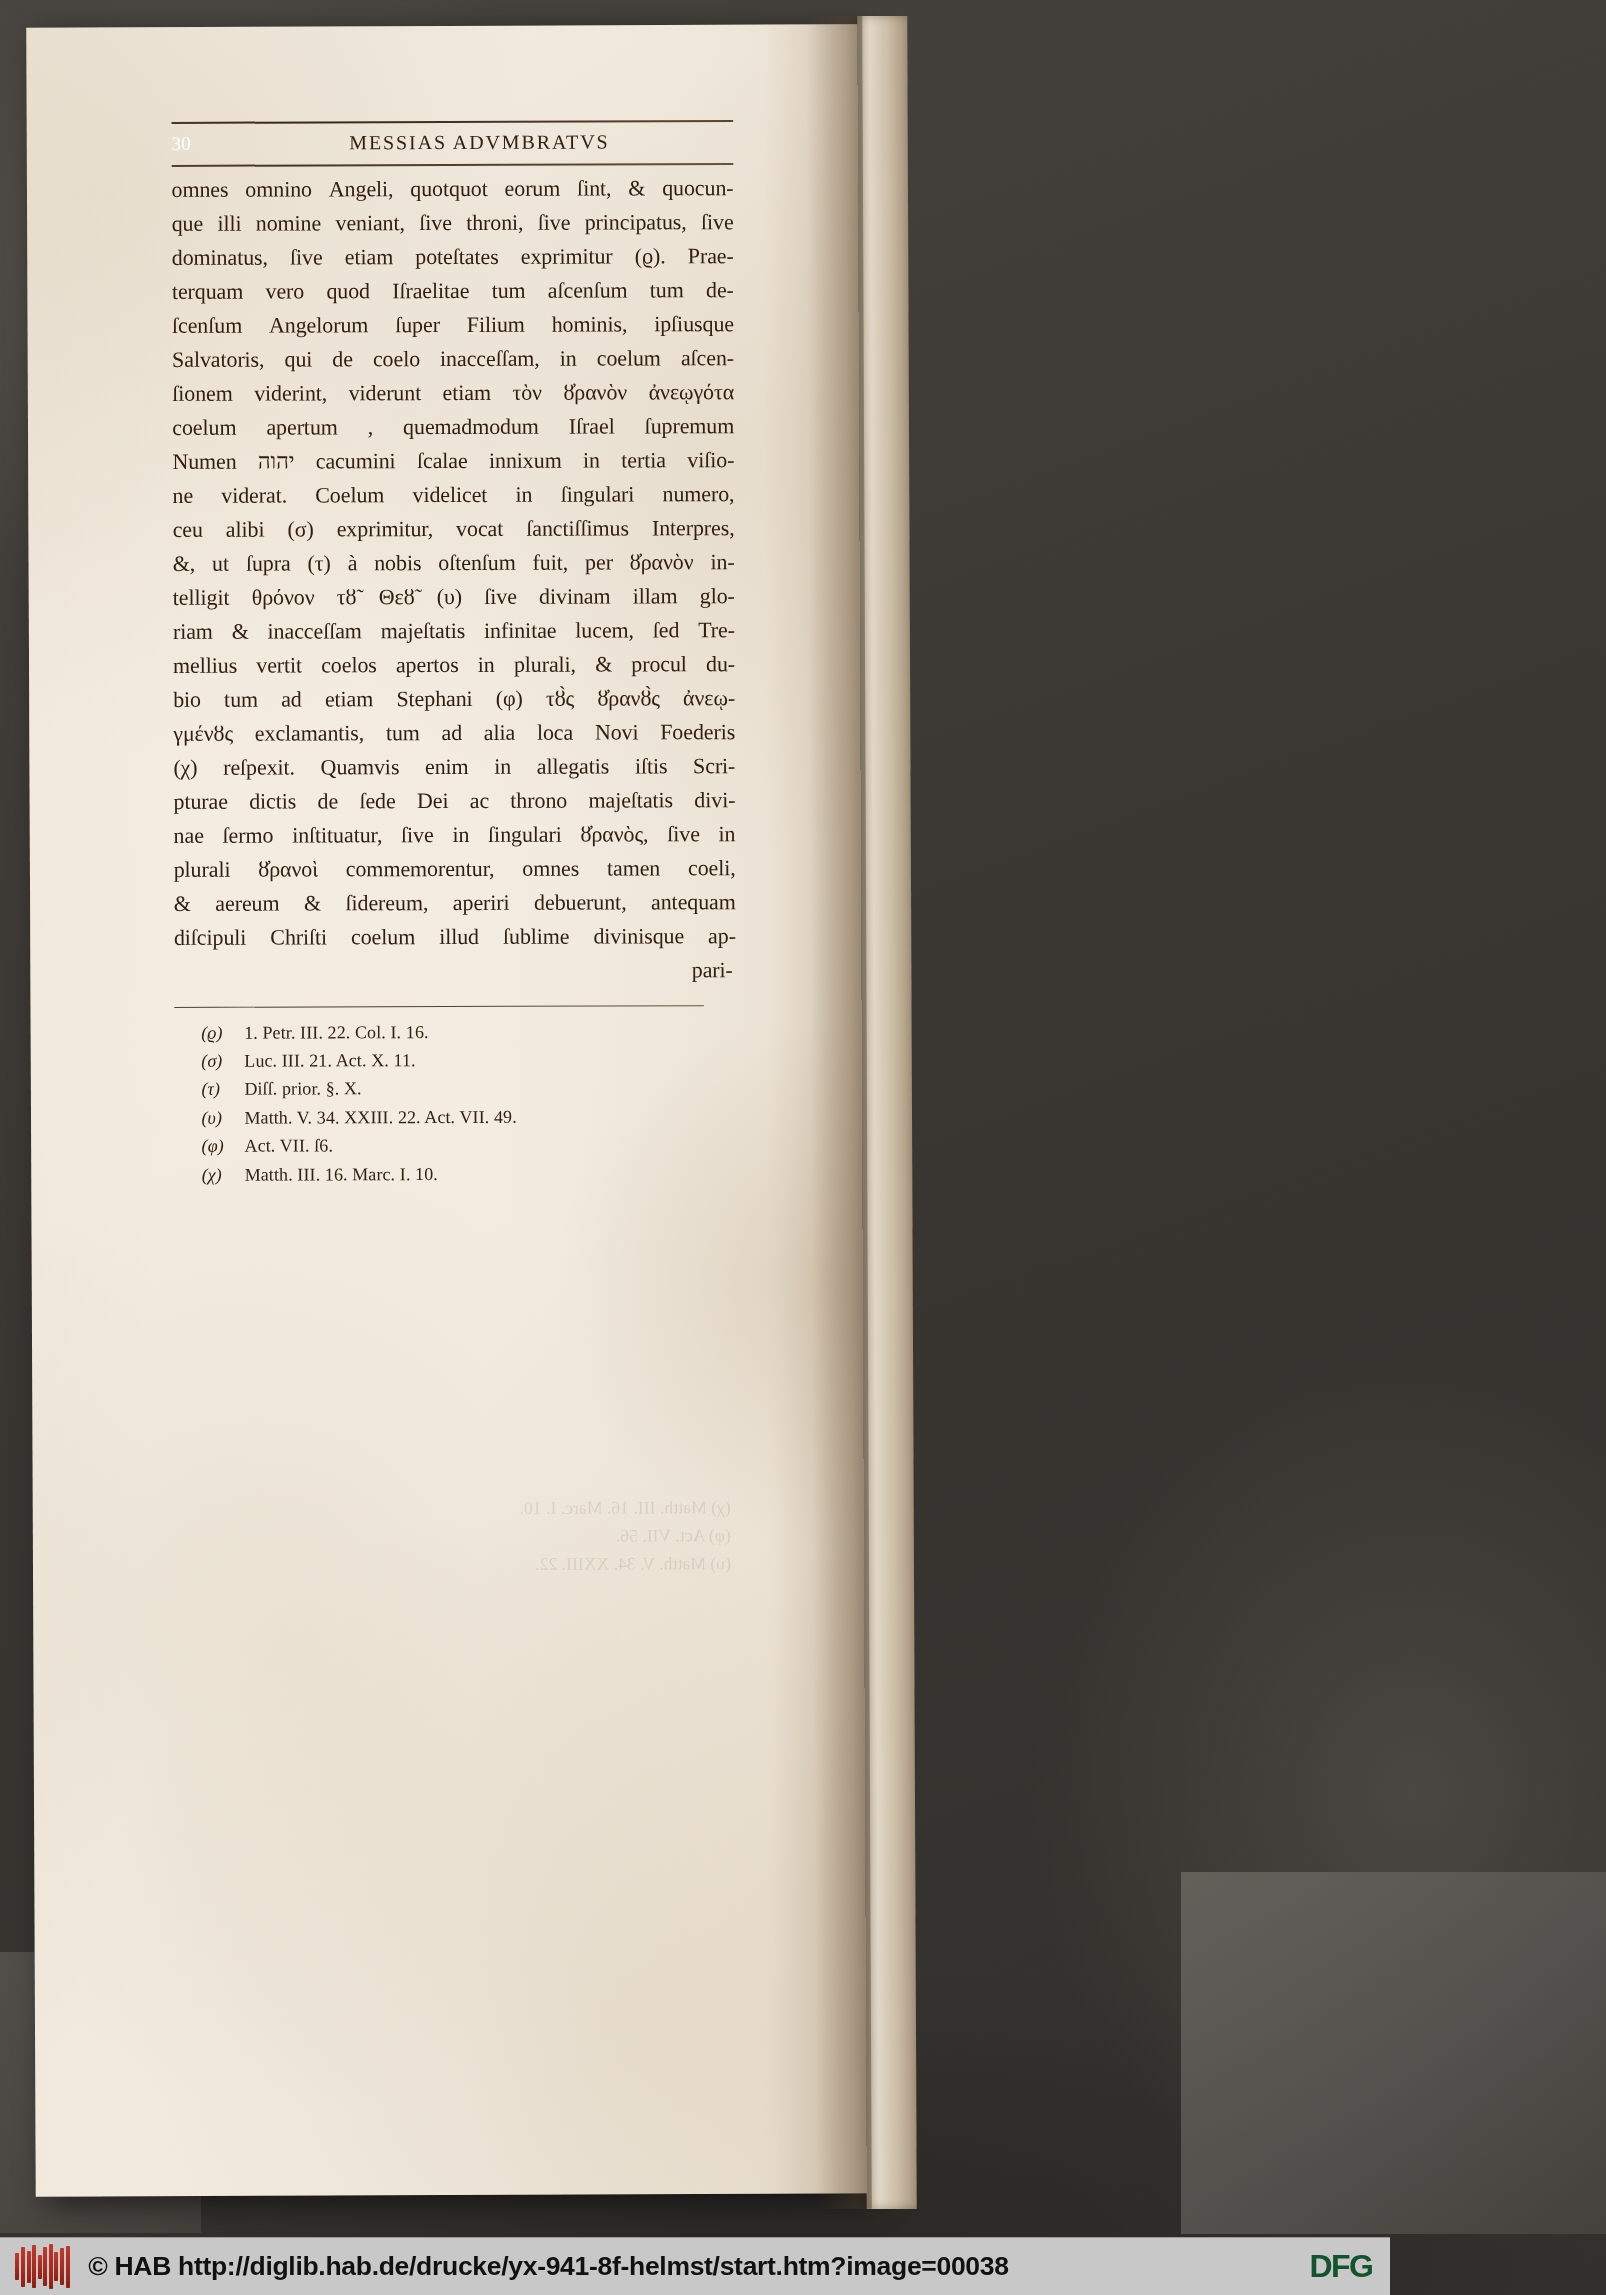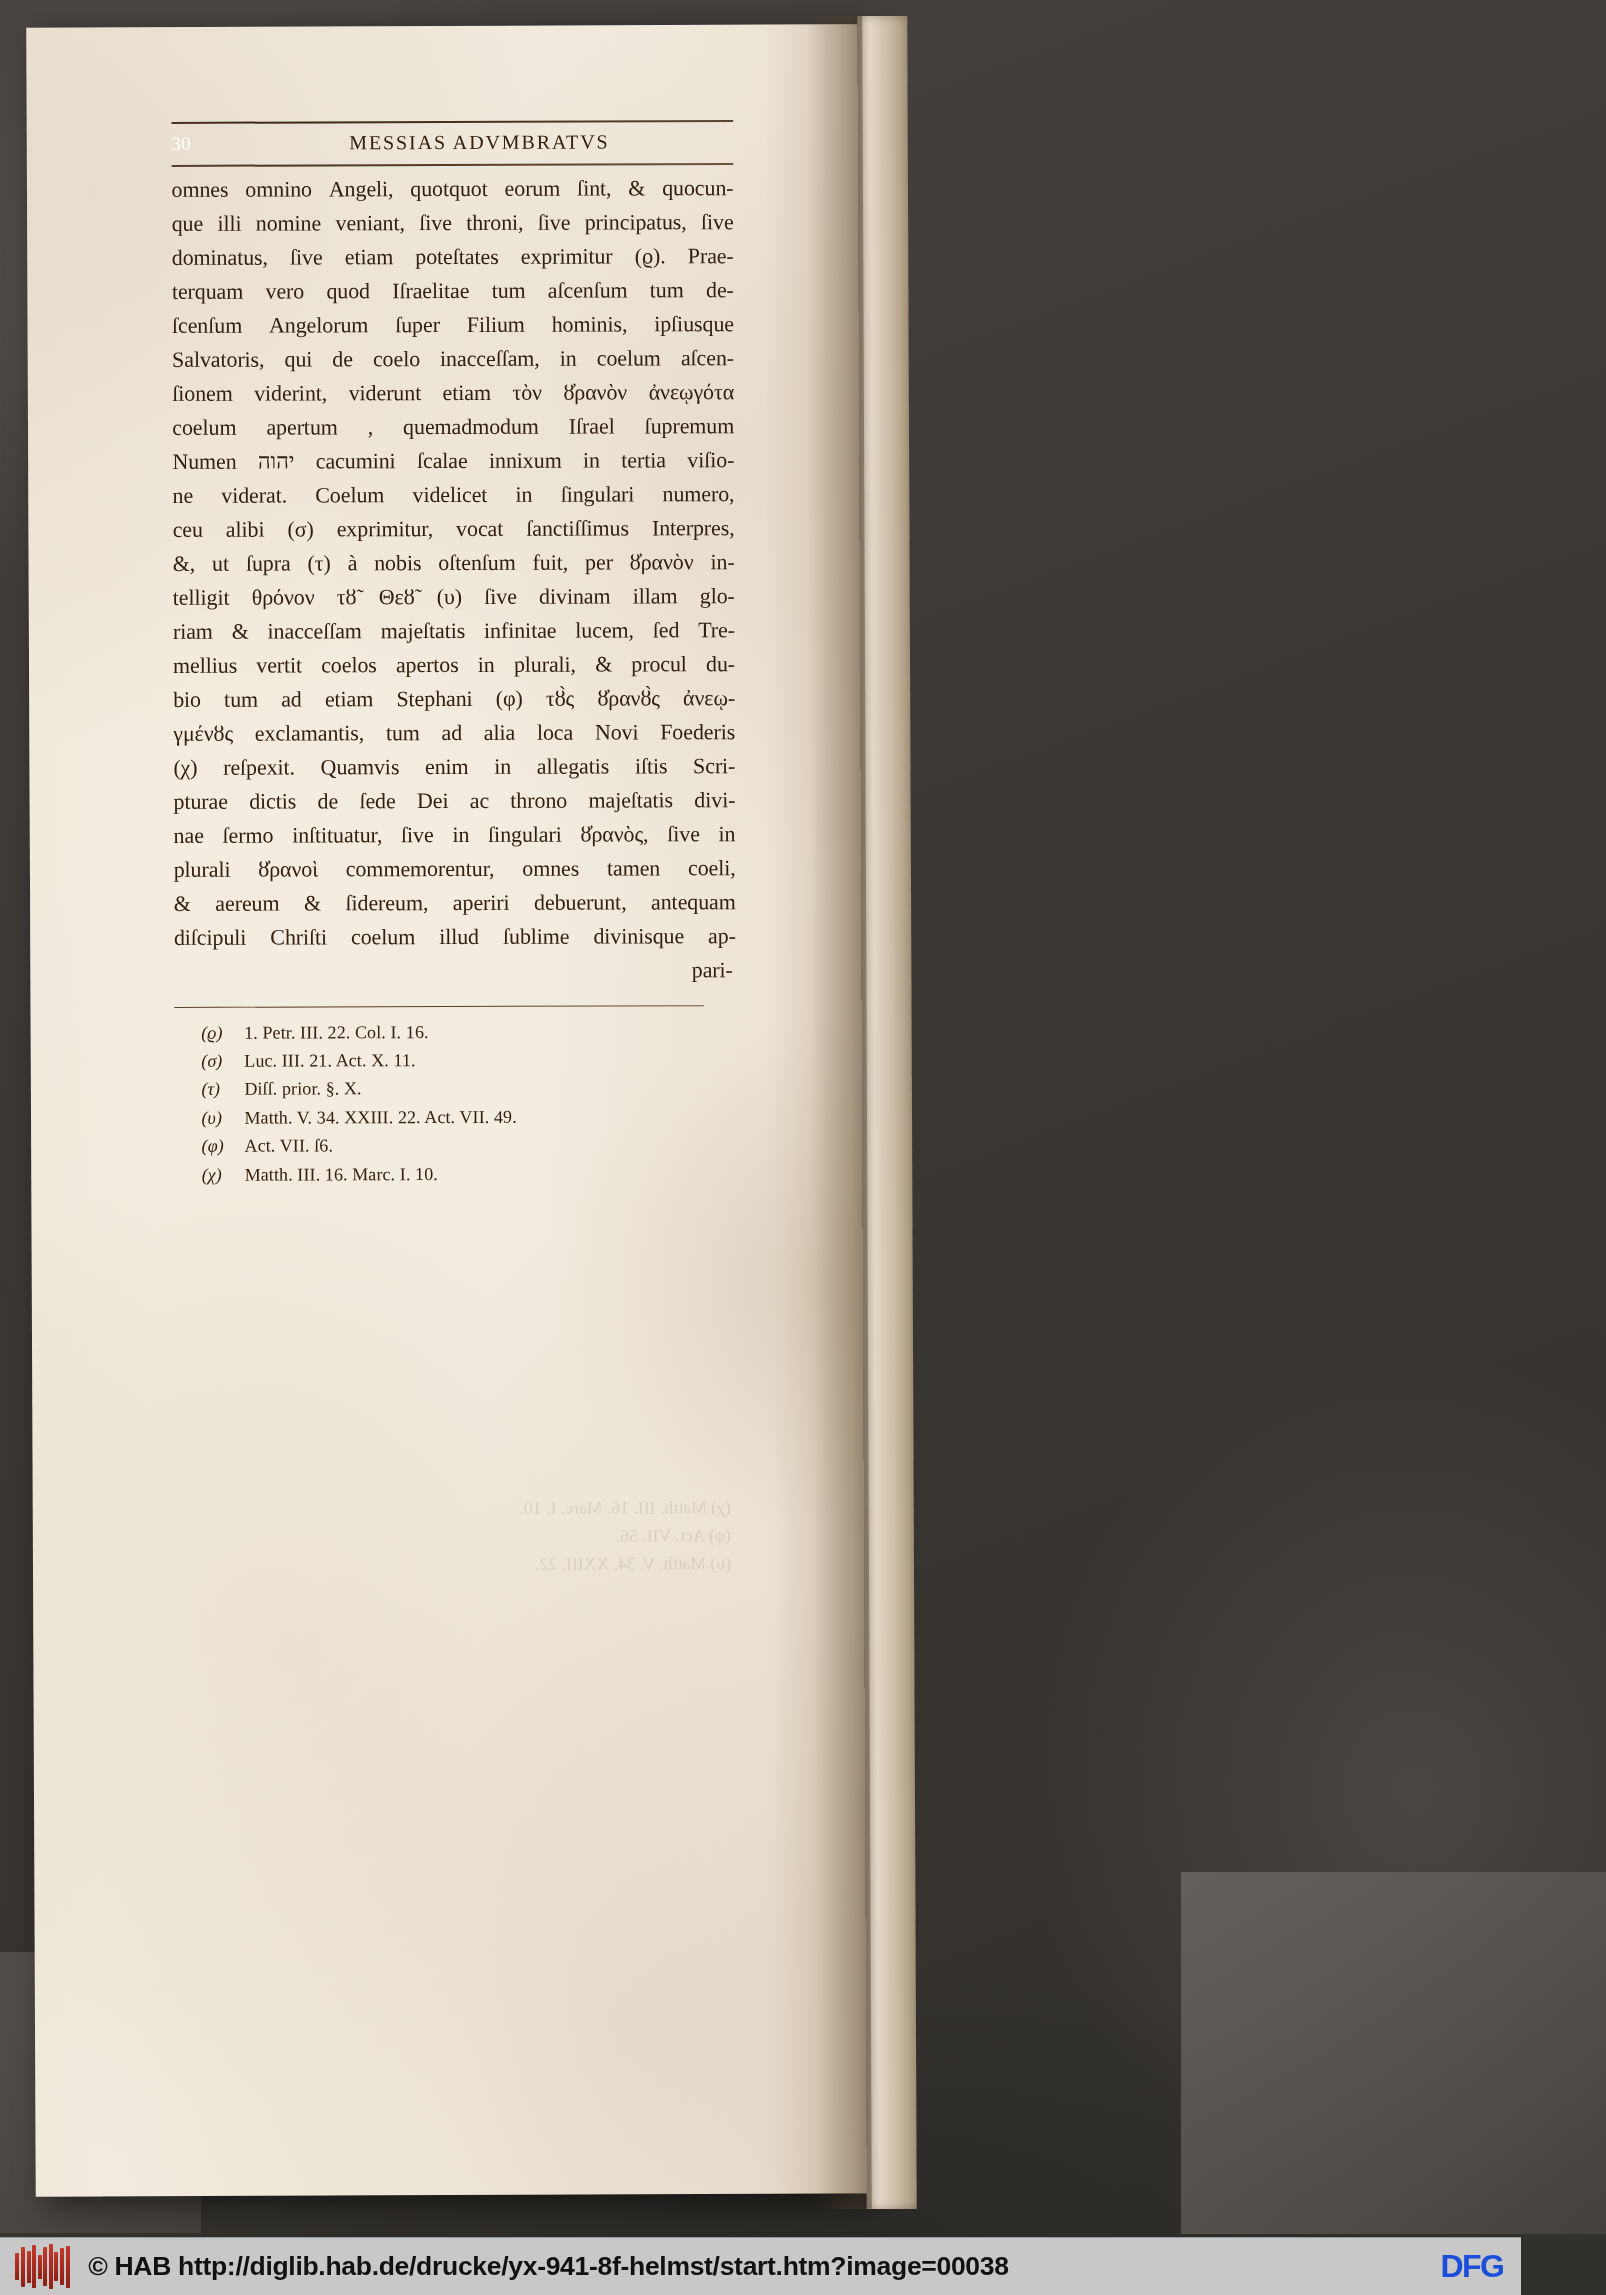--- a/index.html
+++ b/index.html
@@ -187,21 +187,21 @@
     font-size: 17.7px;
     line-height: 28px;
     color: #2b1d0e;
     white-space: nowrap;
   }
 
   
   #watermark-bar {
     position: absolute;
     left: 0; bottom: 0;
-    width: 1521px; height: 58px;
+    width: 1390px; height: 58px;
     background: #c8c8c8;
     display: flex;
     align-items: center;
     border-top: 1.6px solid #9a9a9a;
   }
   #hab-logo {
     width: 56px; height: 47px;
     margin-left: 14.5px;
     display: flex;
     align-items: center;
@@ -222,21 +222,21 @@
     color: #111;
     letter-spacing: -0.3px;
     margin-left: 17.7px;
     white-space: nowrap;
   }
   #dfg-logo {
     margin-right: 13px;
     font-family: "Liberation Sans", sans-serif;
     font-size: 32px;
     font-weight: 800;
-    color: #1d4ed8;
+    color: #14532d;
     letter-spacing: -1.6px;
     background: #c8c8c8;
     padding: 0 4.8px;
   }
 </style>
 </head>
 <body>
 
 <div id="scan-backdrop"></div>
 <div id="backdrop-block-right"></div>

